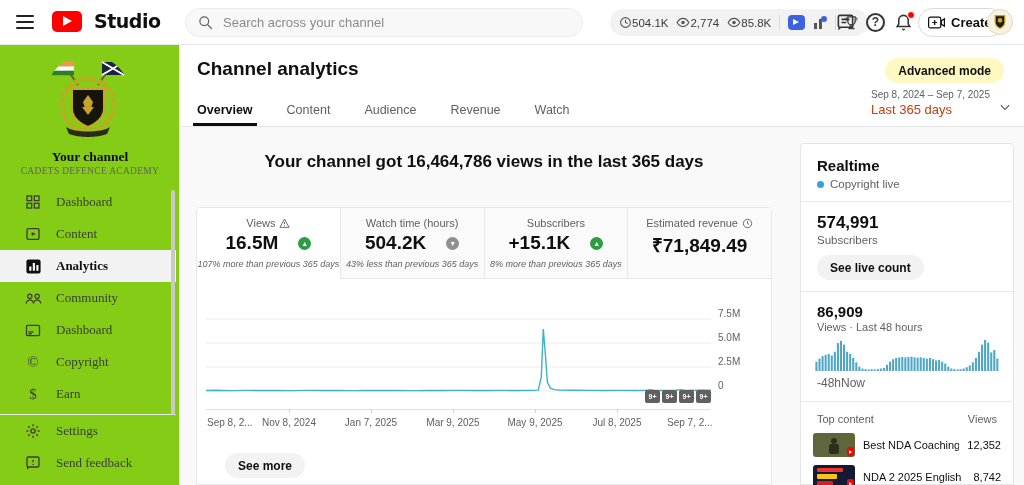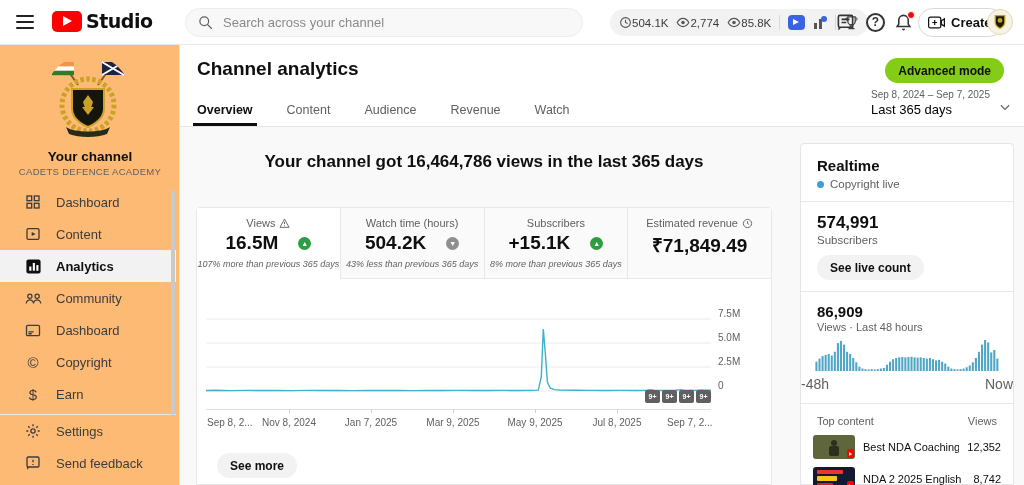--- a/index.html
+++ b/index.html
@@ -4,21 +4,21 @@
 <style>
   * { margin:0; padding:0; box-sizing:border-box; }
   html,body { width:1024px; height:485px; overflow:hidden; background:#fff;
     font-family:"Liberation Sans", sans-serif; color:#0f0f0f; }
 
   
   #topbar { position:absolute; left:0; top:0; width:1024px; height:45px; background:#fff;
     border-bottom:1px solid #e8e8e8; z-index:10; }
   #hamburger { position:absolute; left:16px; top:15px; width:18px; height:14px; cursor:pointer; }
   #hamburger span { display:block; height:2px; background:#222; margin-bottom:4px; border-radius:1px; }
-  #logo { position:absolute; left:52px; top:10px; display:flex; align-items:center; gap:4px; cursor:pointer; }
+  #logo { position:absolute; left:52px; top:10px; display:flex; align-items:center; gap:12px; cursor:pointer; }
   #logo .play { width:30px; height:21px; background:#f00; border-radius:5px; position:relative; }
   #logo .play:before { content:""; position:absolute; left:11px; top:5.5px; border-left:9px solid #fff;
     border-top:5px solid transparent; border-bottom:5px solid transparent; }
   #logo .word { font-size:19px; font-weight:bold; letter-spacing:-0.5px; font-family:"DejaVu Sans", sans-serif; }
   #search { position:absolute; left:185px; top:8px; width:398px; height:29px; background:#f8f8f8;
     border:1px solid #ececec; border-radius:15px; display:flex; align-items:center; padding:0 12px; gap:10px; }
   #search input { border:none; outline:none; background:transparent; font-size:13px; width:330px;
     font-family:"Liberation Sans", sans-serif; color:#0f0f0f; }
   #search input::placeholder { color:#8a8a8a; }
   #statspill { position:absolute; left:610px; top:9px; height:27px; background:#f2f2f2; border-radius:14px;
@@ -33,46 +33,46 @@
   .bars-ic i:nth-child(1){ left:1px; height:6px; } .bars-ic i:nth-child(2){ left:6px; height:10px; }
   .bars-ic .dot { position:absolute; right:0; top:0; width:6px; height:6px; background:#3b63e0; border-radius:50%; }
   .tb-ic { position:absolute; top:13px; width:19px; height:19px; cursor:pointer; }
   #create-btn { position:absolute; left:918px; top:8px; height:29px; padding:0 12px 0 9px; border:1px solid #d9d9d9;
     border-radius:15px; background:#fff; display:flex; align-items:center; gap:6px; font-size:13px; font-weight:bold; cursor:pointer; }
   #avatar-top { position:absolute; left:987px; top:9px; width:26px; height:26px; border-radius:50%;
     background:#f7f3e2; border:1px solid #e0d9b8; display:flex; align-items:center; justify-content:center; cursor:pointer; }
   .bell-dot { position:absolute; right:-2px; top:-2px; width:8px; height:8px; background:#f00; border-radius:50%; border:1.5px solid #fff; }
 
   
-  #sidebar { position:absolute; left:0; top:45px; width:180px; height:440px; background:#fdba74;
-    border-right:1px solid #e8e8e8; }
+  #sidebar { position:absolute; left:0; top:45px; width:180px; height:440px; background:#84cc16;
+    border-right:1px solid #e8e8e8;font-family:Liberation Serif, serif; }
   #channel-avatar { position:absolute; left:44px; top:10px; width:88px; height:88px; border-radius:50%; cursor:pointer; }
   #channel-name { position:absolute; top:104px; width:180px; text-align:center; font-size:13.5px; font-weight:bold; }
   #channel-sub { position:absolute; top:121px; width:180px; text-align:center; font-size:9.5px; color:#606060; letter-spacing:0.3px; }
   .nav-item { position:absolute; left:0; width:176px; height:32px; display:flex; align-items:center; gap:14px;
     padding-left:24px; font-size:13px; color:#3c3c3c; cursor:pointer; }
   .nav-item.active { background:#f2f2f2; color:#0f0f0f; font-weight:bold; }
   .nav-ic { width:18px; height:18px; display:flex; align-items:center; justify-content:center; color:#3c3c3c; }
   .nav-ic svg { display:block; }
   #sidebar-divider { position:absolute; left:0; top:369px; width:176px; height:1px; background:#e8e8e8; }
   #side-scrollbar { position:absolute; left:171px; top:145px; width:4px; height:225px; background:#c9c9c9; border-radius:2px; cursor:pointer; }
 
   
   #main-header { position:absolute; left:180px; top:45px; width:844px; height:82px; background:#fff;
     border-bottom:1px solid #e5e5e5; }
   #page-title { position:absolute; left:17px; top:13px; font-size:19px; font-weight:bold; }
-  #advanced-mode { position:absolute; right:20px; top:13px; background:#84cc16; border-radius:15px; height:25px;
+  #advanced-mode { position:absolute; right:20px; top:13px; background:#fef9c3; border-radius:15px; height:25px;
     padding:0 13px; display:flex; align-items:center; font-size:12px; font-weight:bold; cursor:pointer; }
   #tabs { position:absolute; left:17px; bottom:0; display:flex; gap:34px; }
   .tab { font-size:12.5px; color:#606060; padding-bottom:9px; cursor:pointer; position:relative; }
   .tab.active { color:#0f0f0f; font-weight:bold; }
   .tab.active:after { content:""; position:absolute; left:-4px; right:-4px; bottom:0; height:3px; background:#0f0f0f; }
   #date-picker { position:absolute; right:34px; top:44px; text-align:left; cursor:pointer; }
   #date-range { font-size:10px; color:#606060; }
-  #date-label { font-size:13px; color:#000000; margin-top:2px; }
+  #date-label { font-size:13px; color:#c2410c; margin-top:2px; }
   #date-chevron { position:absolute; right:12px; top:55px; width:14px; height:14px; cursor:pointer; color:#606060; }
 
   
   #content-bg { position:absolute; left:180px; top:127px; width:844px; height:358px; background:#f9f9f9; }
   #headline { position:absolute; left:196px; top:152px; width:576px; text-align:center; font-size:17px; font-weight:bold; }
 
   #analytics-card { position:absolute; left:196px; top:207px; width:576px; height:278px; background:#fff;
     border:1px solid #e8e8e8; border-radius:4px 4px 0 0; }
   #metric-row { display:flex; height:71px; }
   .metric { flex:1; padding-top:9px; text-align:center; position:relative; cursor:pointer;
@@ -87,38 +87,38 @@
   .metric-note { font-size:9px; font-style:italic; color:#606060; margin-top:5px; }
 
   #plot-wrap { position:absolute; left:9px; top:105px; width:505px; height:80px; }
   .y-lab { position:absolute; left:521px; font-size:10px; color:#606060; }
   #chart-badges { position:absolute; left:448px; top:182px; display:flex; gap:2px; }
   .nine-badge { width:15px; height:13px; background:#606060; color:#fff; border-radius:2px; font-size:7px;
     font-weight:bold; display:flex; align-items:center; justify-content:center; cursor:pointer; }
   #x-axis-line { position:absolute; left:9px; top:201px; width:505px; height:1px; background:#e0e0e0; }
   .x-tick { position:absolute; top:201px; width:1px; height:4px; background:#d0d0d0; }
   .x-lab { position:absolute; top:209px; font-size:10px; color:#606060; white-space:nowrap; }
-  #see-more { position:absolute; left:20px; top:245px; height:25px; background:#f2f2f2; border-radius:13px;
+  #see-more { position:absolute; left:28px; top:245px; height:25px; background:#f2f2f2; border-radius:13px;
     padding:0 13px; display:flex; align-items:center; font-size:12px; font-weight:bold; cursor:pointer; }
 
   
   #realtime-card { position:absolute; left:800px; top:143px; width:214px; height:342px; background:#fff;
     border:1px solid #e5e5e5; border-radius:4px 4px 0 0; }
   #rt-title { margin:13px 16px 0; font-size:15px; font-weight:bold; }
   #rt-live { margin:4px 16px 0; display:flex; align-items:center; gap:6px; font-size:11.5px; color:#606060; }
   #rt-live .dot { width:7px; height:7px; border-radius:50%; background:#38a1db; }
   .rt-div { height:1px; background:#e8e8e8; margin:11px 0; }
   #rt-subs { margin:0 16px; font-size:17px; font-weight:bold; }
   #rt-subs-label { margin:1px 16px 0; font-size:11.5px; color:#606060; }
   #live-count-btn { margin:9px 16px 0; display:inline-flex; align-items:center; height:25px; background:#f2f2f2;
     border-radius:13px; padding:0 13px; font-size:12px; font-weight:bold; cursor:pointer; }
   #rt-views { margin:0 16px; font-size:15px; font-weight:bold; }
   #rt-views-label { margin:1px 16px 0; font-size:11px; color:#606060; }
   #rt-bars-wrap { margin:5px 14px 0; }
-  #rt-axis { display:flex; justify-content:space-between; margin:0 0; font-size:14px; color:#606060; }
+  #rt-axis { display:flex; justify-content:flex-start; margin:0 16px; font-size:12px; color:#606060; }
   #top-content-head { display:flex; justify-content:space-between; margin:8px 16px 0; font-size:11px; color:#606060; }
   .tc-row { display:flex; align-items:center; gap:8px; margin:8px 12px 0; cursor:pointer; }
   .thumb { width:42px; height:24px; border-radius:3px; position:relative; flex-shrink:0; overflow:hidden; }
   .shorts-ic { position:absolute; right:1px; bottom:1px; width:7px; height:9px; background:#f00; border-radius:2px; }
   .shorts-ic:before { content:""; position:absolute; left:2px; top:2.5px; border-left:3.5px solid #fff;
     border-top:2px solid transparent; border-bottom:2px solid transparent; }
   .tc-title { font-size:11px; color:#0f0f0f; white-space:nowrap; overflow:hidden; width:105px; }
   .tc-views { font-size:11px; color:#0f0f0f; margin-left:auto; }
   .thumb1 { background:#5f663c; } .thumb2 { background:#141a33; }
 </style>

